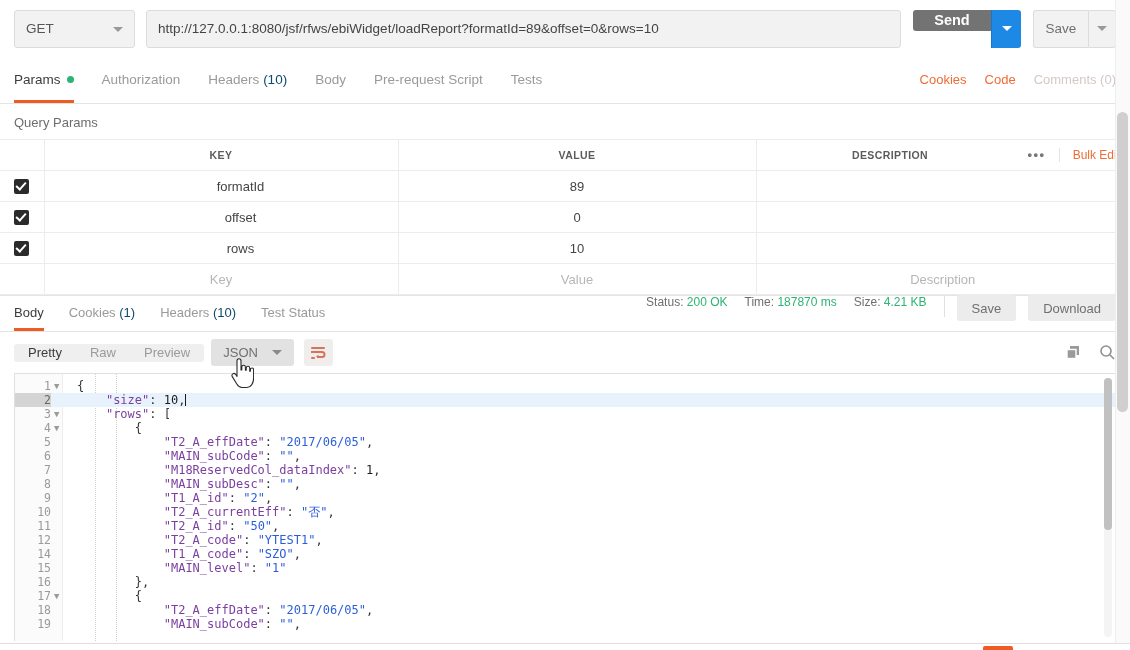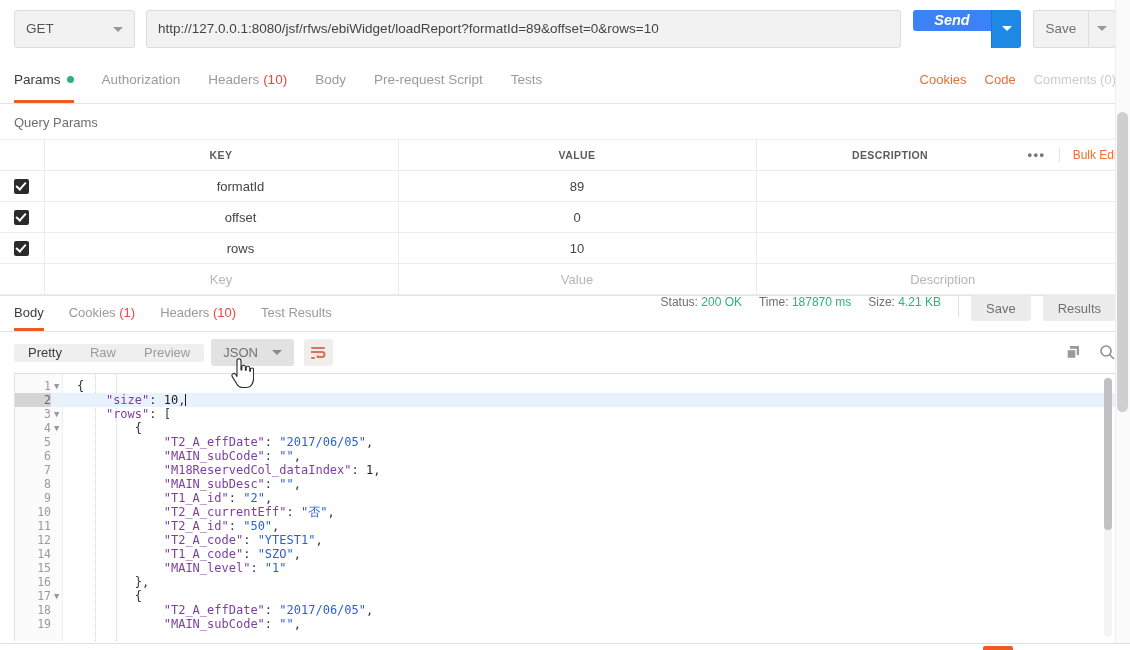--- a/index.html
+++ b/index.html
@@ -45,26 +45,25 @@
     border: 1px solid #dcdcdc;
     border-radius: 3px;
     display: flex; align-items: center;
     padding: 0 11px;
     font-size: 13.5px; color: #444;
     overflow: hidden; white-space: nowrap;
   }
   .send-group { display: flex; margin-left: 12px; }
   .send-btn {
     width: 78px; height: 21px;
-    background: #3b82f6;
+    background: #737373;
     border-radius: 3px 0 0 3px;
     color: #fff; font-size: 14.5px; font-weight: bold;
     display: flex; align-items: center; justify-content: center;
     cursor: pointer;
-    font-style: italic;
   }
   .send-caret {
     width: 30px; height: 38px;
     background: #1e88e5;
     border-left: 1px solid #1877c9;
     border-radius: 0 3px 3px 0;
     display: flex; align-items: center; justify-content: center;
     cursor: pointer;
   }
   .send-caret i {
@@ -120,21 +119,21 @@
     content: ""; position: absolute;
     left: 0; right: 0; bottom: 0; height: 3px;
     background: #ef5b25;
   }
   .green-dot {
     display: inline-block; width: 7px; height: 7px;
     border-radius: 50%; background: #2db473;
     margin-left: 6px; vertical-align: middle;
     position: relative; top: -1px;
   }
-  .cnt { color: #ef4444; }
+  .cnt { color: #0c4a6e; }
   .req-tabs-right {
     margin-left: auto; display: flex; align-items: center;
     height: 46px; line-height: 46px;
   }
   .rlink { font-size: 13px; color: #ef6c34; margin-left: 18px; cursor: pointer; }
   .rlink.muted { color: #d3c9c5; }
 
   
   .qp-title {
     padding: 11px 14px 9px 14px;
@@ -452,38 +451,38 @@
   <div class="resp-tabs">
     <div class="rstab active">Body</div>
     <div class="rstab">
       <span>Cookies</span>
       <span class="cnt">(1)</span>
     </div>
     <div class="rstab">
       <span>Headers</span>
       <span class="cnt">(10)</span>
     </div>
-    <div class="rstab">Test Results</div>
+    <div class="rstab">Test Status</div>
 
     <div class="resp-meta">
       <div class="meta-item">
         <span>Status:</span>
         <b>200 OK</b>
       </div>
       <div class="meta-item">
         <span>Time:</span>
         <b>187870 ms</b>
       </div>
       <div class="meta-item">
         <span>Size:</span>
         <b>4.21 KB</b>
       </div>
       <div class="meta-sep"></div>
       <div class="mbtn">Save</div>
-      <div class="mbtn">Results</div>
+      <div class="mbtn">Download</div>
     </div>
   </div>
 
   <div class="fmt-bar">
     <div class="seg">
       <div class="on">Pretty</div>
       <div>Raw</div>
       <div>Preview</div>
     </div>
     <div class="json-sel">

